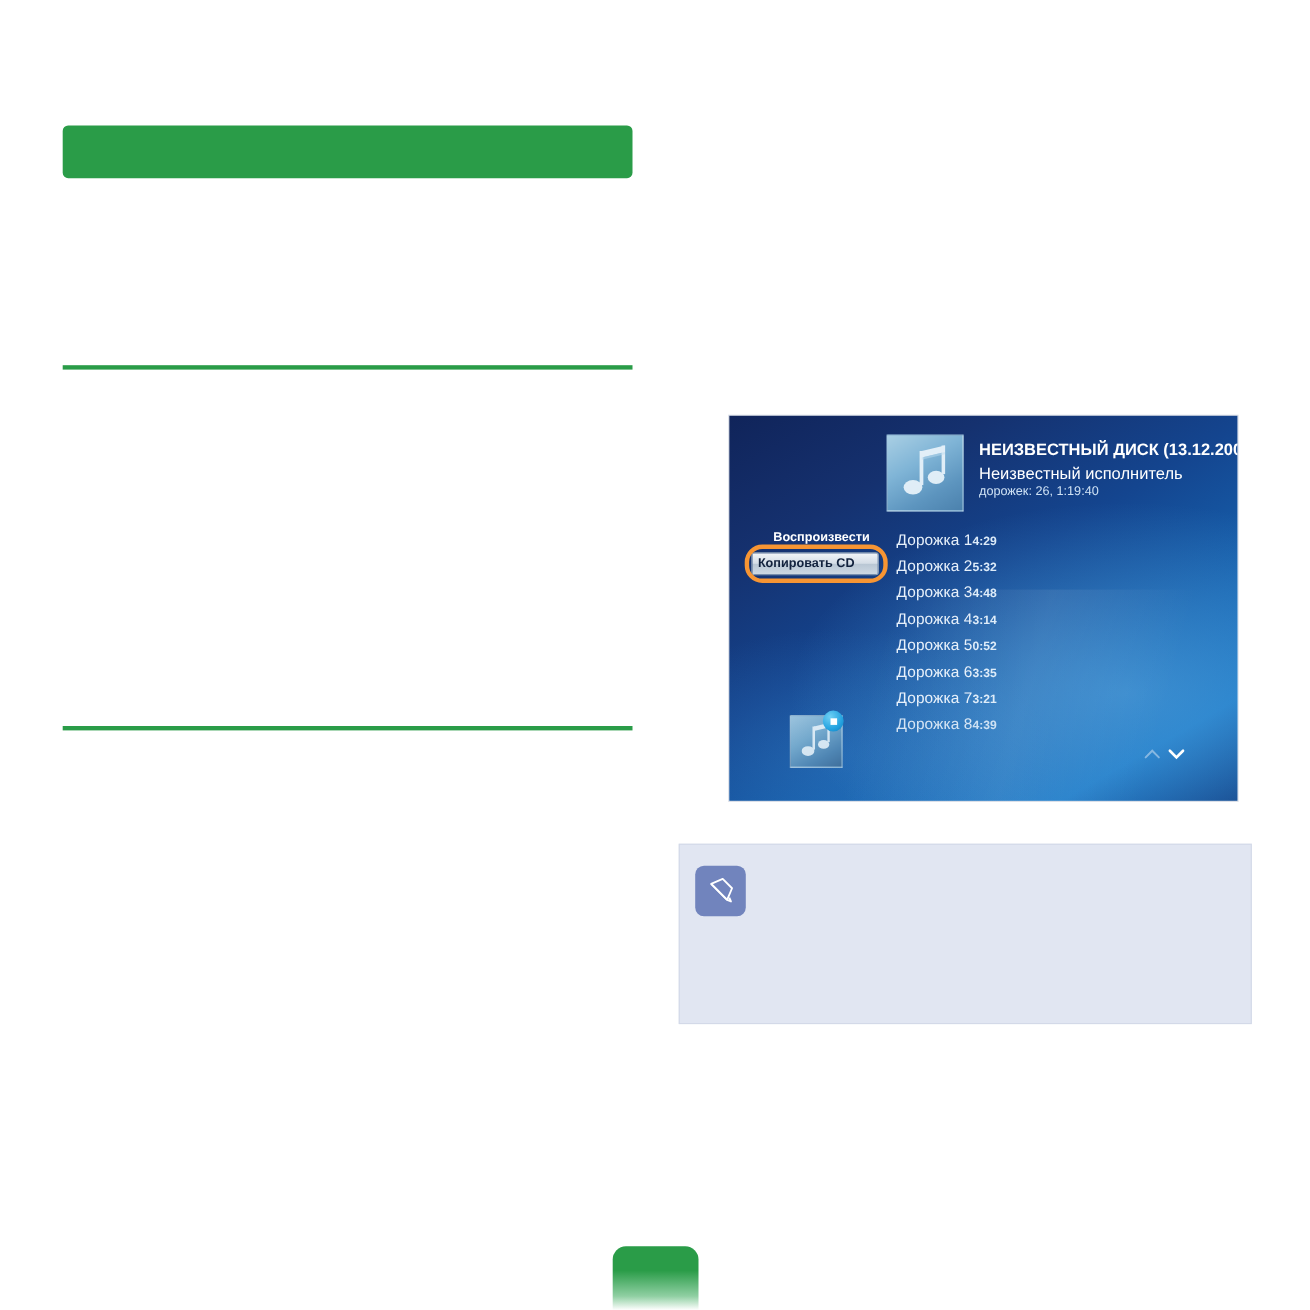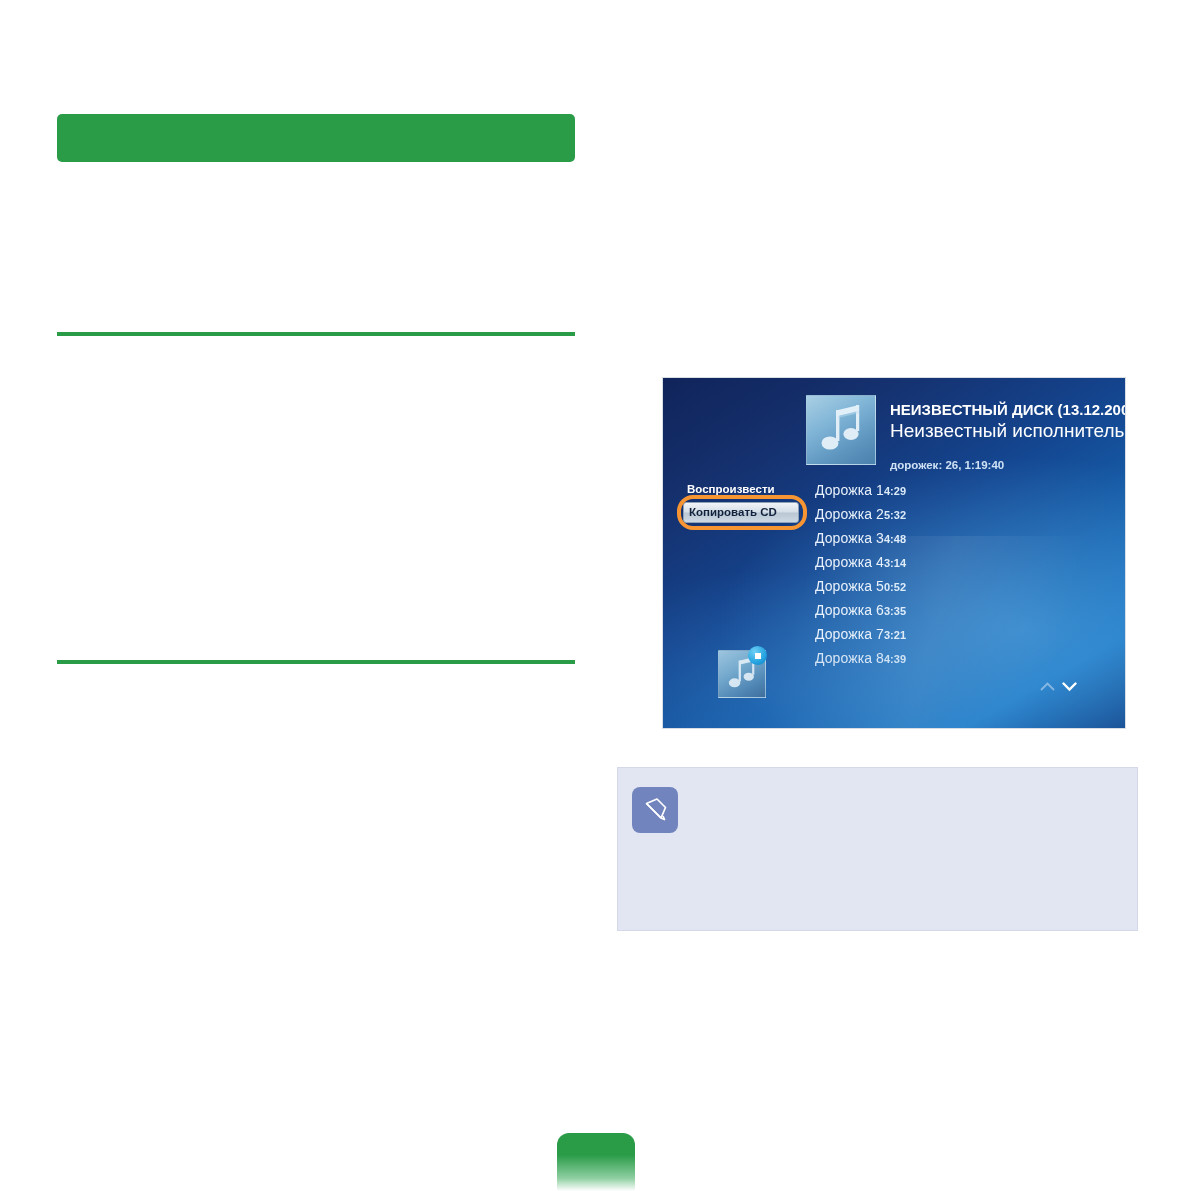--- a/index.html
+++ b/index.html
@@ -111,45 +111,46 @@
     width: 250px;
   }
   .album-title {
     font-size: 15px;
     font-weight: bold;
     white-space: nowrap;
     line-height: 20px;
     color: #ffffff;
   }
   .album-artist {
-    font-size: 19px;
+    font-size: 15px;
     line-height: 21px;
     color: #ffffff;
     white-space: nowrap;
   }
   .album-stats {
-    margin-top: 18px;
+    margin-top: 0;
     font-size: 11.5px;
-    font-weight: bold;
+    font-weight: normal;
     color: #cfe2f5;
     white-space: nowrap;
   }
 
   .wmc-actions {
     position: absolute;
     left: 20px;
     top: 105px;
     width: 128px;
   }
   .action-play {
     font-size: 11.5px;
     font-weight: bold;
     color: #ffffff;
     padding-left: 4px;
     margin-bottom: 7px;
+    margin-left: 16px;
   }
   .action-rip-wrap {
     position: relative;
     width: 124px;
     height: 21px;
   }
   .action-rip {
     position: absolute;
     left: 0;
     top: 0;

